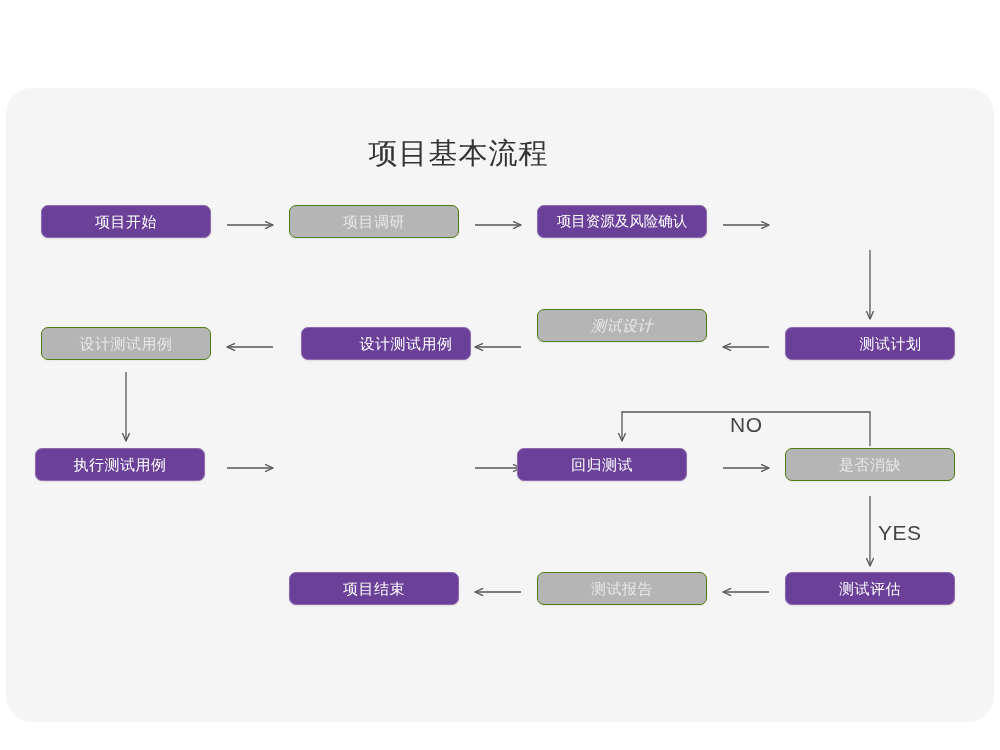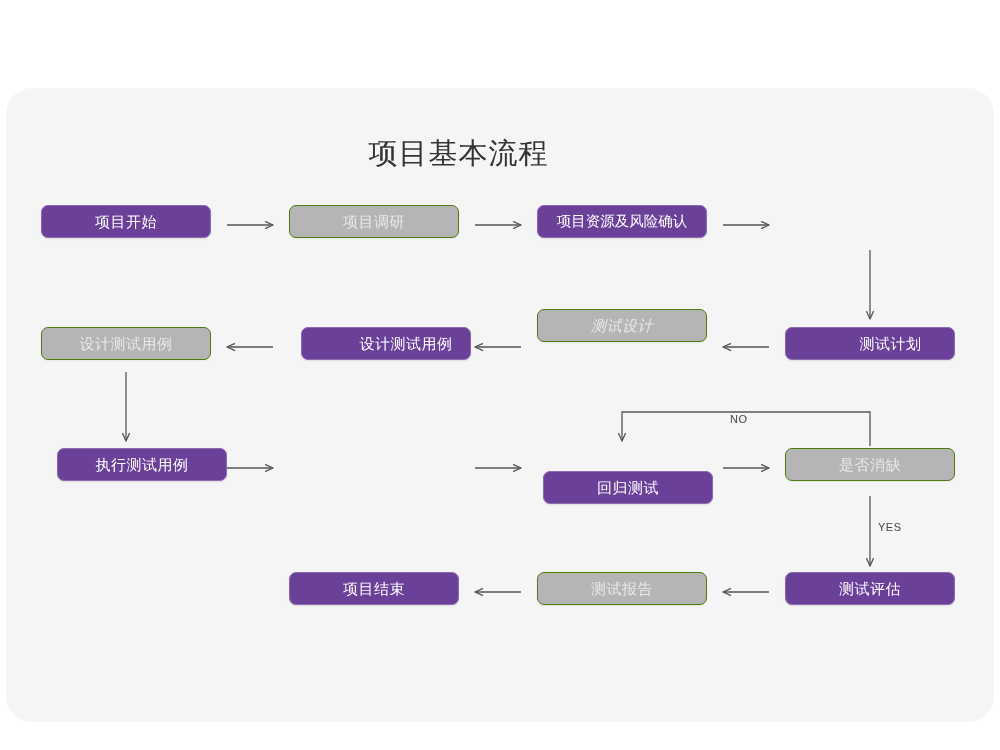--- a/index.html
+++ b/index.html
@@ -84,21 +84,21 @@
   #wires {
     position: absolute;
     left: 0;
     top: 0;
     width: 1000px;
     height: 750px;
     pointer-events: none;
   }
   .wirelabel {
     position: absolute;
-    font-size: 11px;
+    font-size: 21px;
     color: #444444;
     letter-spacing: 0.5px;
   }
 </style>
 </head>
 <body>
 
 <div id="stage">
 
   <div id="card"></div>
@@ -191,26 +191,26 @@
   </div>
 
   <div class="node gray" style="left:537px; top:309px;font-style:italic;">
     <span class="nlabel">测试设计</span>
   </div>
 
   <div class="node purple" style="left:785px; top:327px;padding-left:41px;">
     <span class="nlabel">测试计划</span>
   </div>
 
-  <div class="node purple" style="left:57px; top:448px;">
+  <div class="node purple" style="left:35px; top:448px;">
     <span class="nlabel">执行测试用例</span>
   </div>
 
 
-  <div class="node purple" style="left:543px; top:448px;margin-top:23px;">
+  <div class="node purple" style="left:517px; top:448px;">
     <span class="nlabel">回归测试</span>
   </div>
 
   <div class="node gray" style="left:785px; top:448px;text-align:center;">
     <span class="nlabel">是否消缺</span>
   </div>
 
   <div class="node purple" style="left:289px; top:572px;">
     <span class="nlabel">项目结束</span>
   </div>

